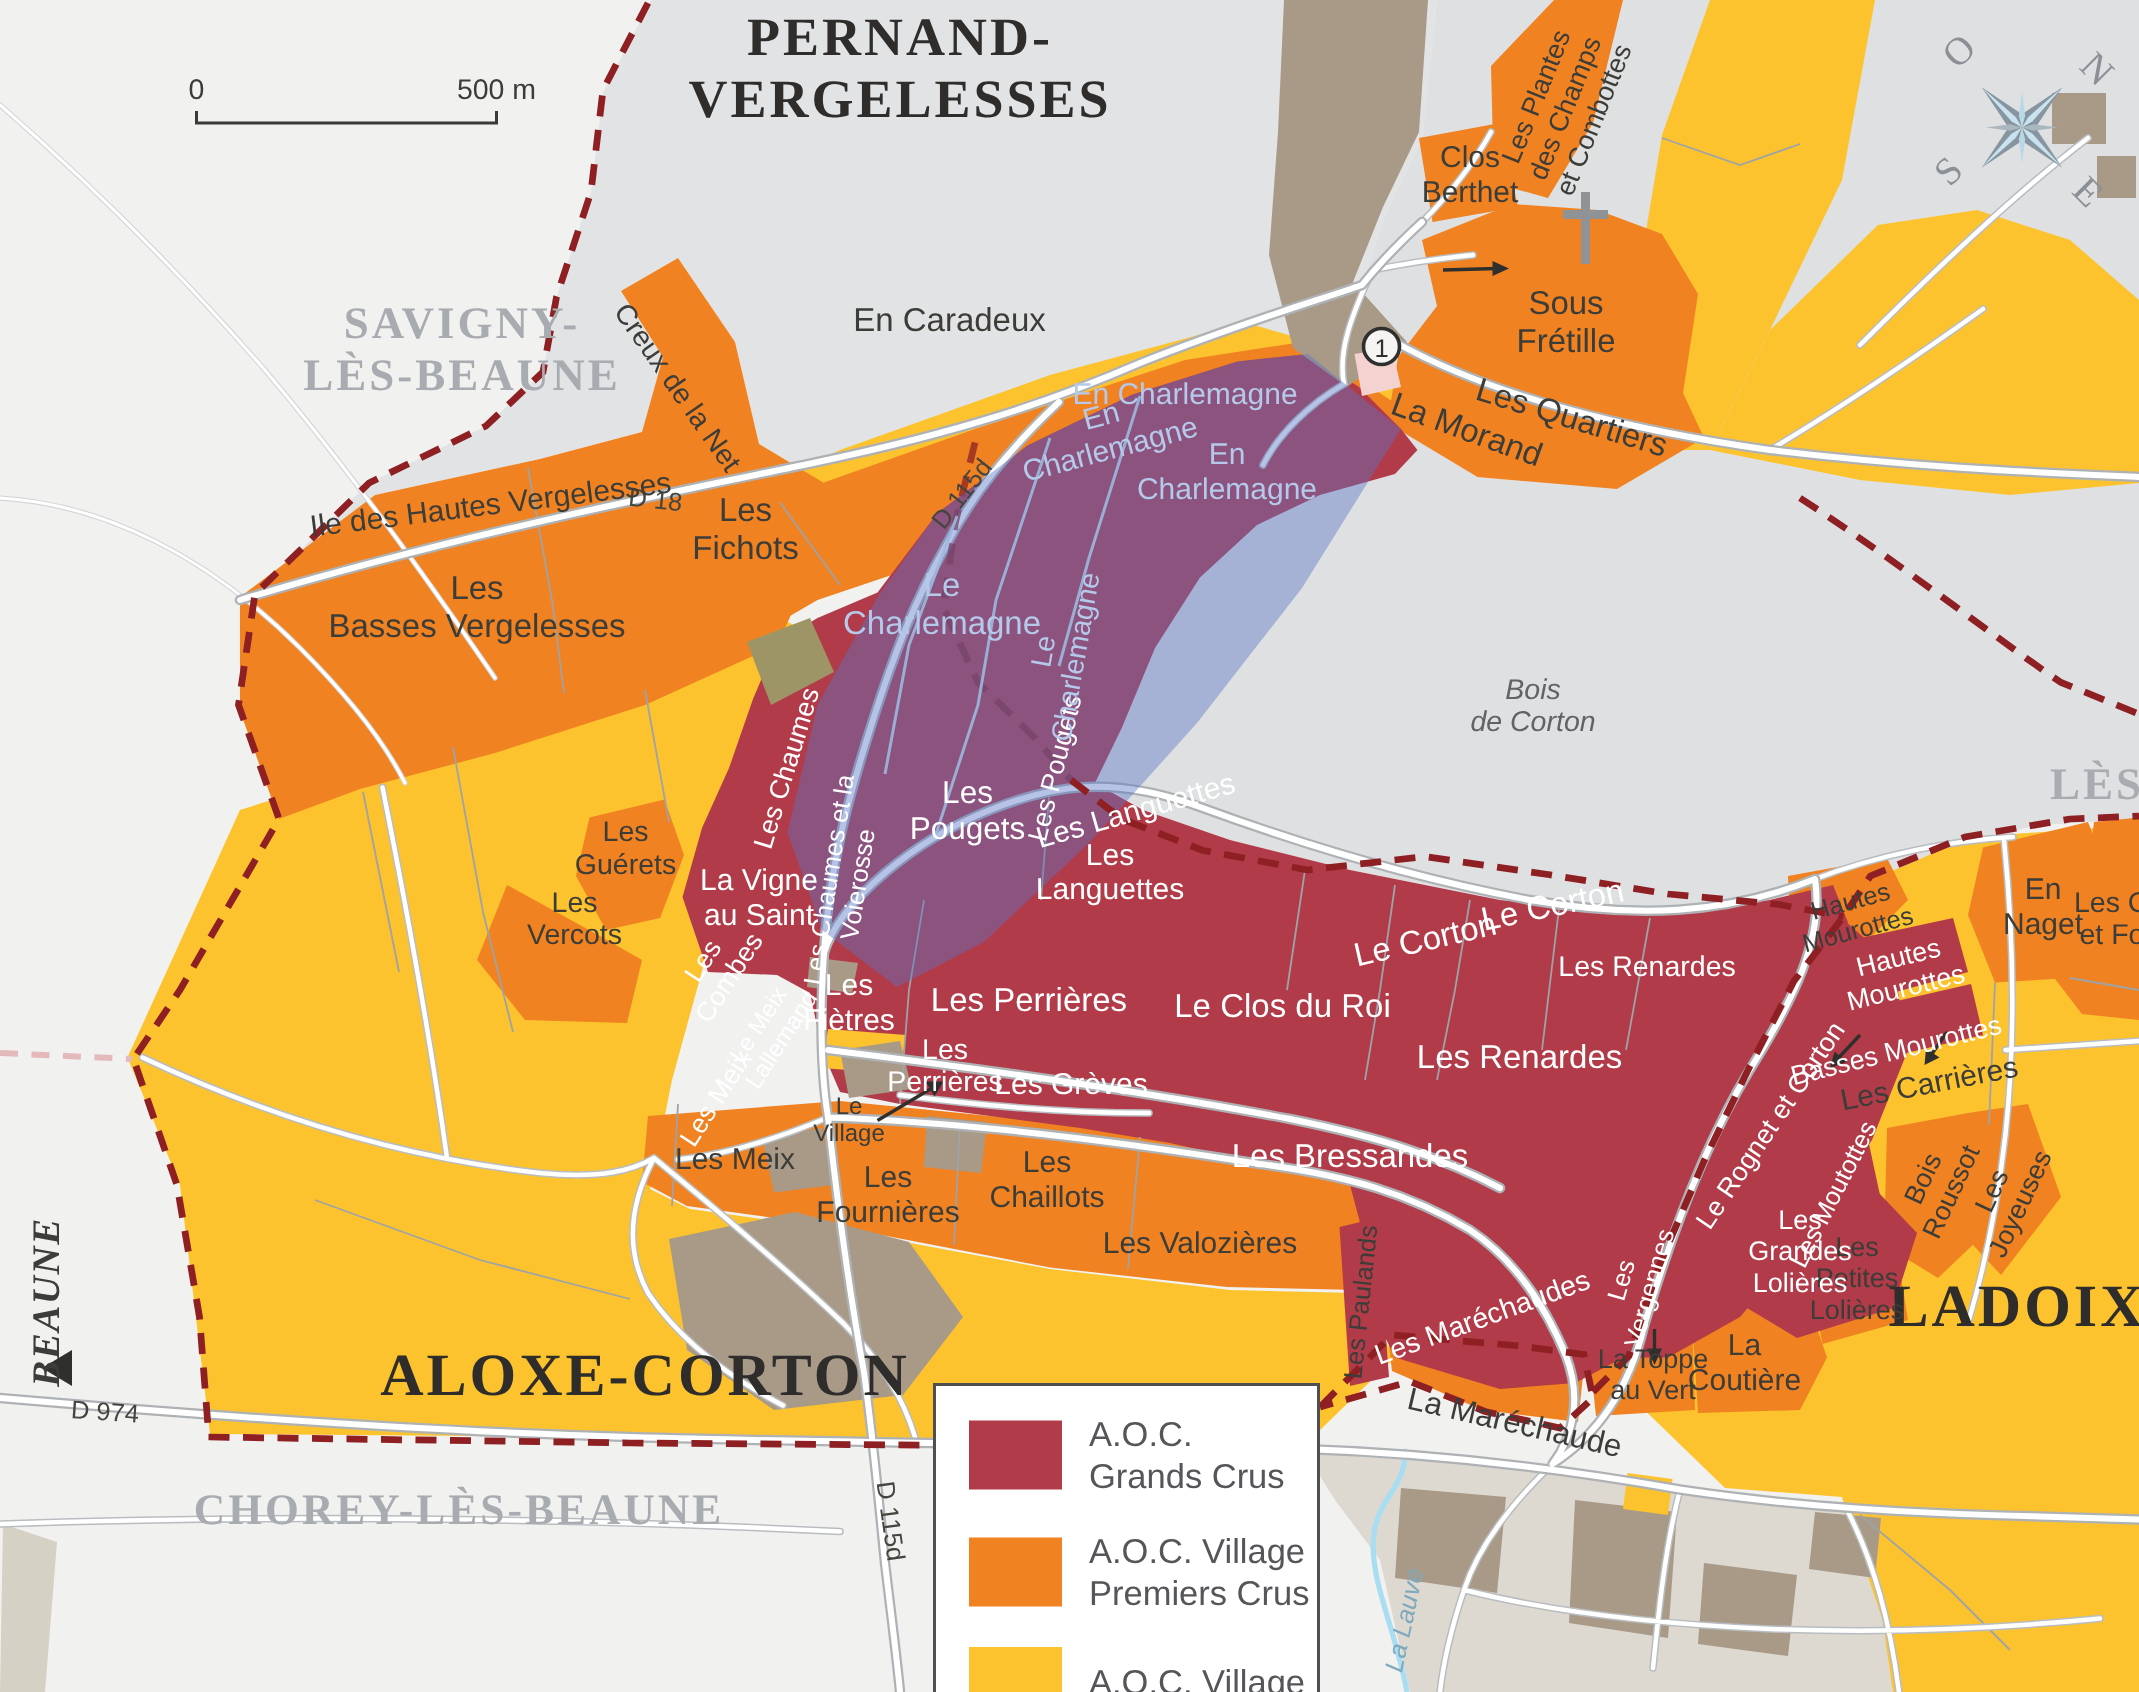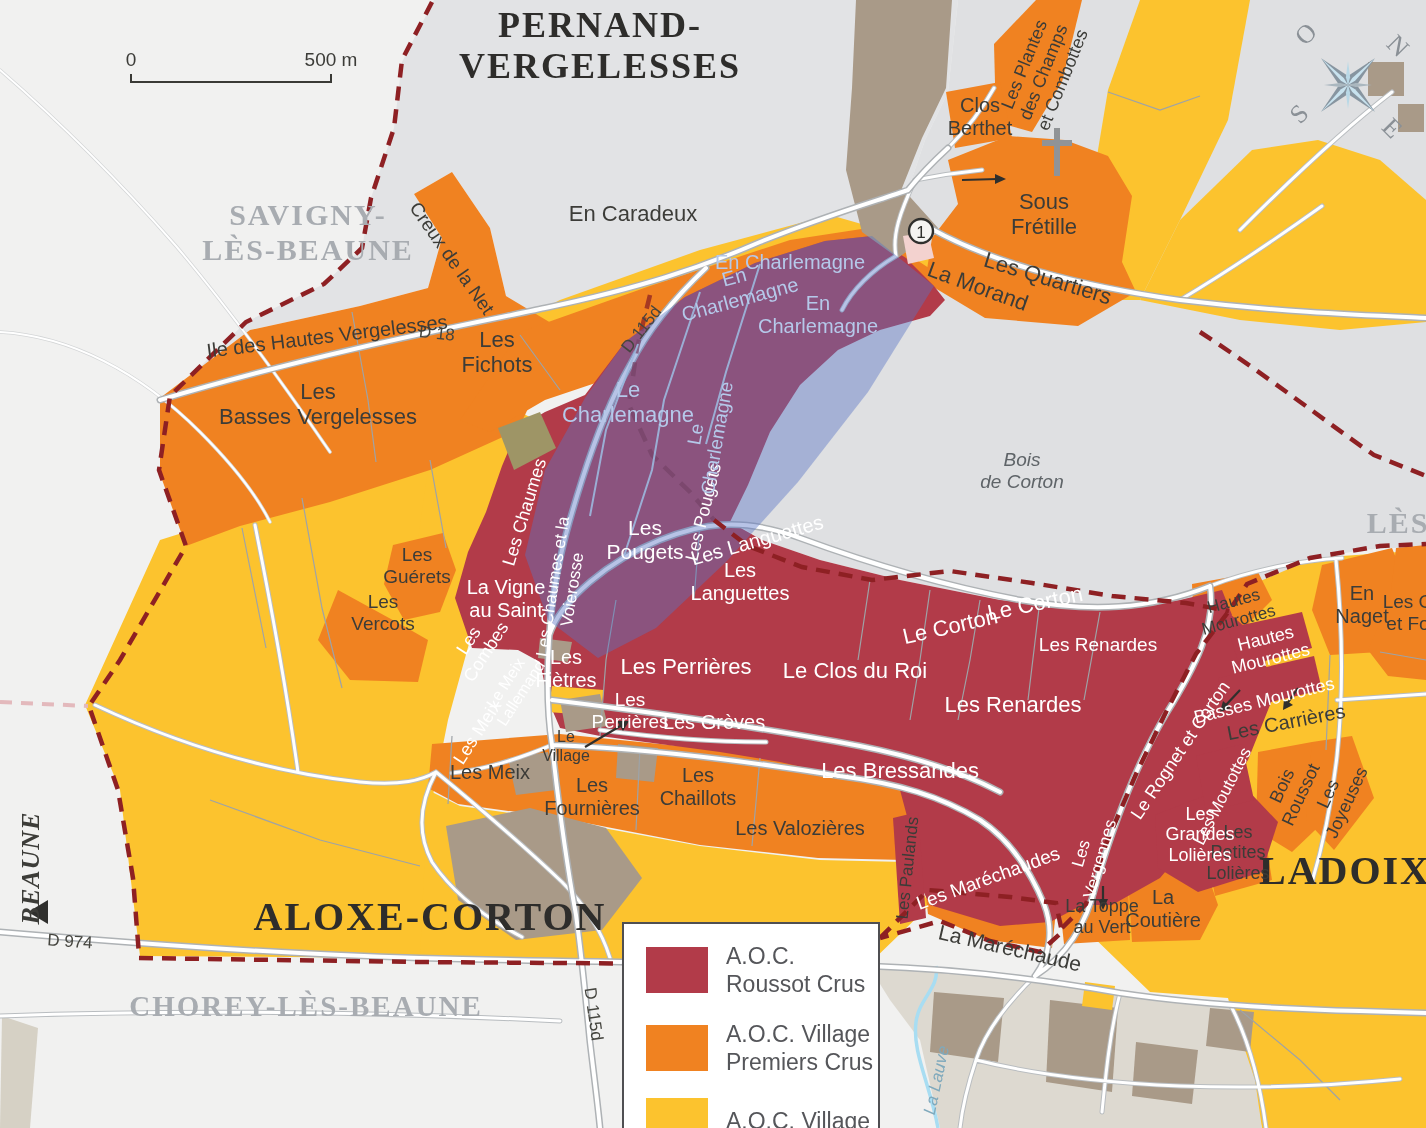--- a/index.html
+++ b/index.html
@@ -270,21 +270,21 @@
         <text transform="translate(628,402) rotate(0)" class="blue" font-size="22"><tspan x="0" dy="-4.949999999999999">Le</tspan><tspan x="0" dy="25.299999999999997">Charlemagne</tspan></text>
         <text transform="translate(706,436) rotate(-80)" class="blue" font-size="19"><tspan x="0" dy="-4.2749999999999995">Le</tspan><tspan x="0" dy="21.849999999999998">Charlemagne</tspan></text>
       </g>
 </svg>
 
 <div class="legend">
   <div id="legend-items">
         <div class="legend-row">
           <span class="legend-swatch" style="background: rgb(178, 59, 73);"></span>
           <span class="legend-label">A.O.C.
-Roussot Crus</span>
+Grands Crus</span>
         </div>
         <div class="legend-row">
           <span class="legend-swatch" style="background: rgb(240, 130, 33);"></span>
           <span class="legend-label">A.O.C. Village
 Premiers Crus</span>
         </div>
         <div class="legend-row">
           <span class="legend-swatch" style="background: rgb(252, 195, 46);"></span>
           <span class="legend-label">A.O.C. Village</span>
         </div>

